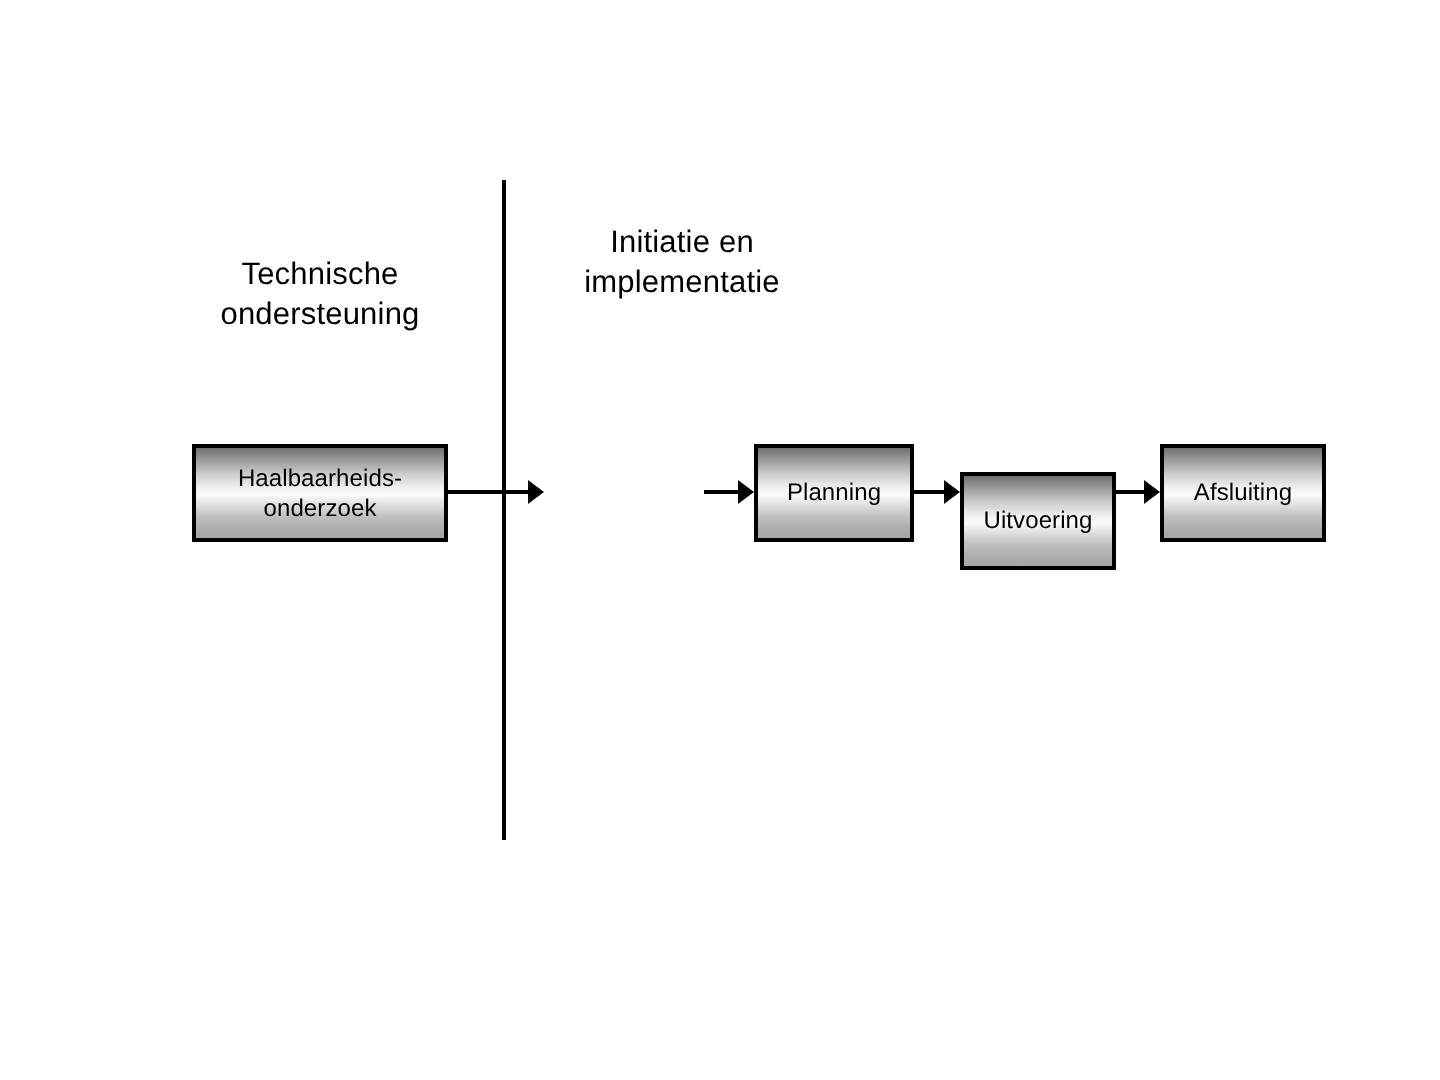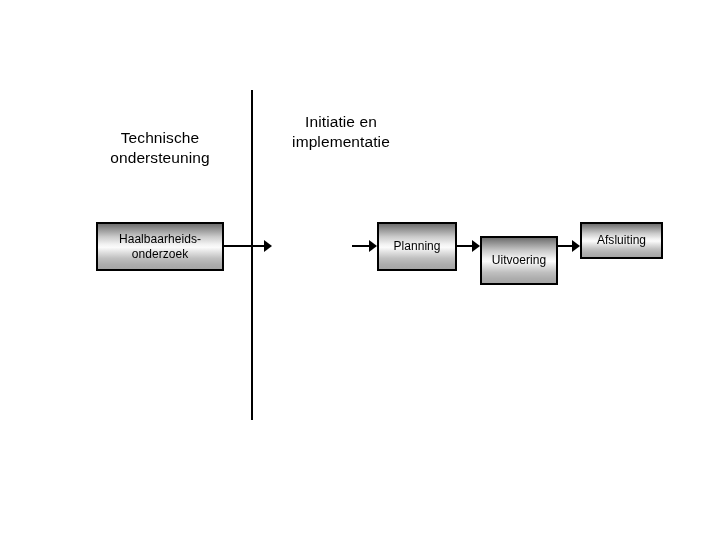--- a/index.html
+++ b/index.html
@@ -82,21 +82,21 @@
     color: #000000;
     white-space: pre-line;
     padding: 0 4px;
     letter-spacing: 0.05px;
   }
 
   #process-box-0 { left: 96px;  top: 222px; width: 128px; height: 49px; }
   #process-box-1 { left: 272px; top: 222px; width: 80px;  height: 49px; }
   #process-box-2 { left: 377px; top: 222px; width: 80px;  height: 49px; align-items: center; }
   #process-box-3 { left: 480px; top: 236px; width: 78px;  height: 49px; }
-  #process-box-4 { left: 580px; top: 222px; width: 83px;  height: 37px; }
+  #process-box-4 { left: 580px; top: 222px; width: 83px;  height: 49px; }
 
   
   .connector-arrow {
     position: absolute;
     height: 12px;
     top: 240px;
   }
   .connector-arrow .arrow-line {
     position: absolute;
     left: 0;

